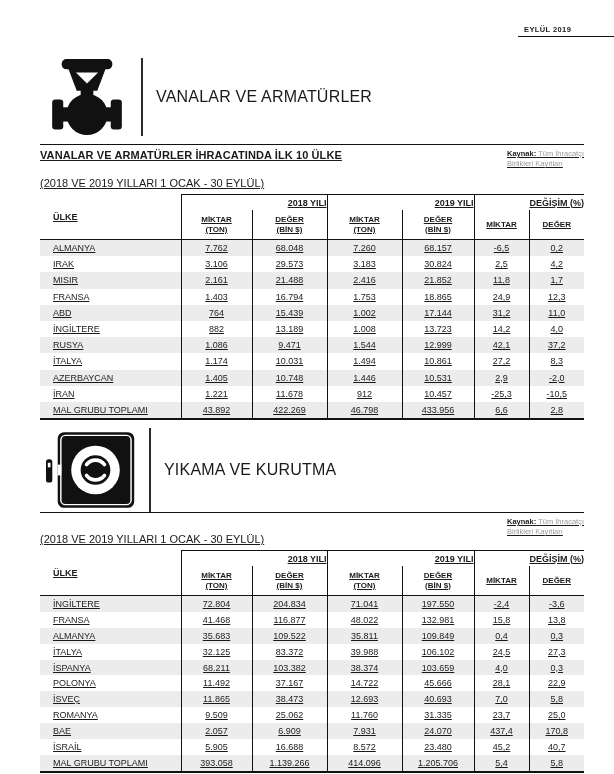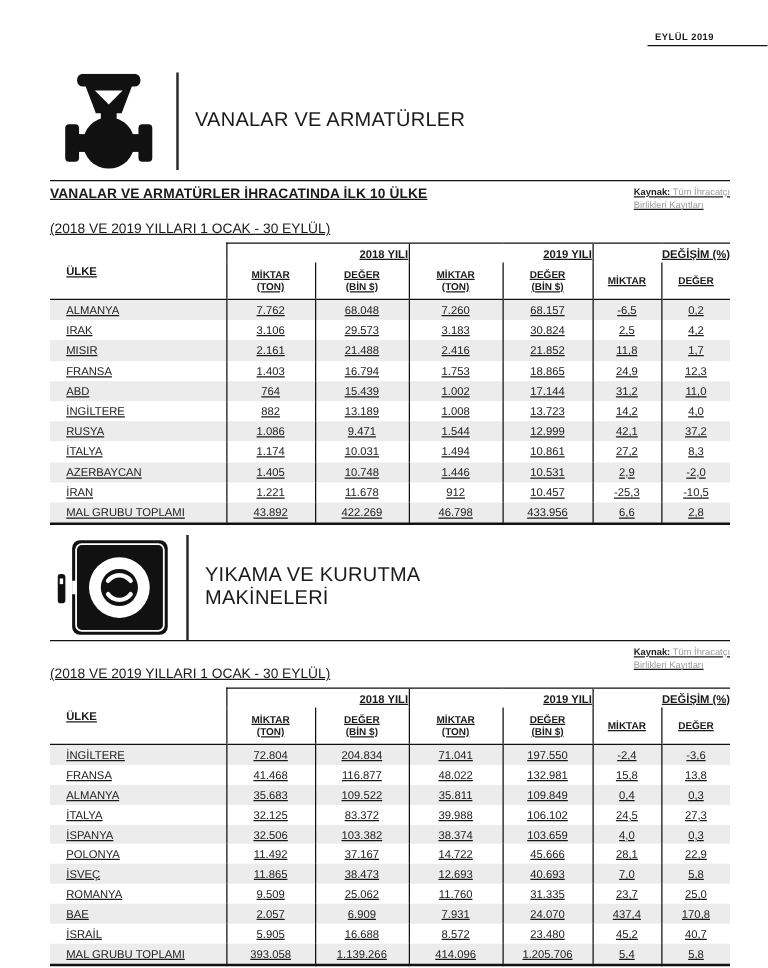--- a/index.html
+++ b/index.html
@@ -228,21 +228,20 @@
       <circle cx="55" cy="44" r="27" fill="#fff"></circle>
       <circle cx="55" cy="44" r="16.5" fill="#111"></circle>
       <path d="M45 38 A 12.5 12.5 0 0 1 65 38" fill="none" stroke="#fff" stroke-width="4" stroke-linecap="round"></path>
       <path d="M65 50 A 12.5 12.5 0 0 1 45 50" fill="none" stroke="#fff" stroke-width="4" stroke-linecap="round"></path>
       <rect x="13" y="38" width="4" height="12" fill="#fff"></rect>
     </svg>
   </span>
   <span class="head-divider"></span>
   <div class="sec-title">
     <div>YIKAMA VE KURUTMA</div>
-    <div>MAKİNELERİ</div>
   </div>
 </div>
 
 <div class="block b2">
   <div class="rule-top"></div>
   <div class="tbl-caption">
     <div>
       <div class="tbl-sub">(2018 VE 2019 YILLARI 1 OCAK - 30 EYLÜL)</div>
     </div>
     <div class="source">
@@ -308,21 +307,21 @@
           <td class="country">İTALYA</td>
           <td class="bl-heavy">32.125</td>
           <td class="bl-thin">83.372</td>
           <td class="bl-heavy">39.988</td>
           <td class="bl-thin">106.102</td>
           <td class="bl-heavy">24,5</td>
           <td class="bl-thin">27,3</td>
         </tr>
         <tr>
           <td class="country">İSPANYA</td>
-          <td class="bl-heavy">32.506</td>
+          <td class="bl-heavy">68.211</td>
           <td class="bl-thin">103.382</td>
           <td class="bl-heavy">38.374</td>
           <td class="bl-thin">103.659</td>
           <td class="bl-heavy">4,0</td>
           <td class="bl-thin">0,3</td>
         </tr>
         <tr>
           <td class="country">POLONYA</td>
           <td class="bl-heavy">11.492</td>
           <td class="bl-thin">37.167</td>

